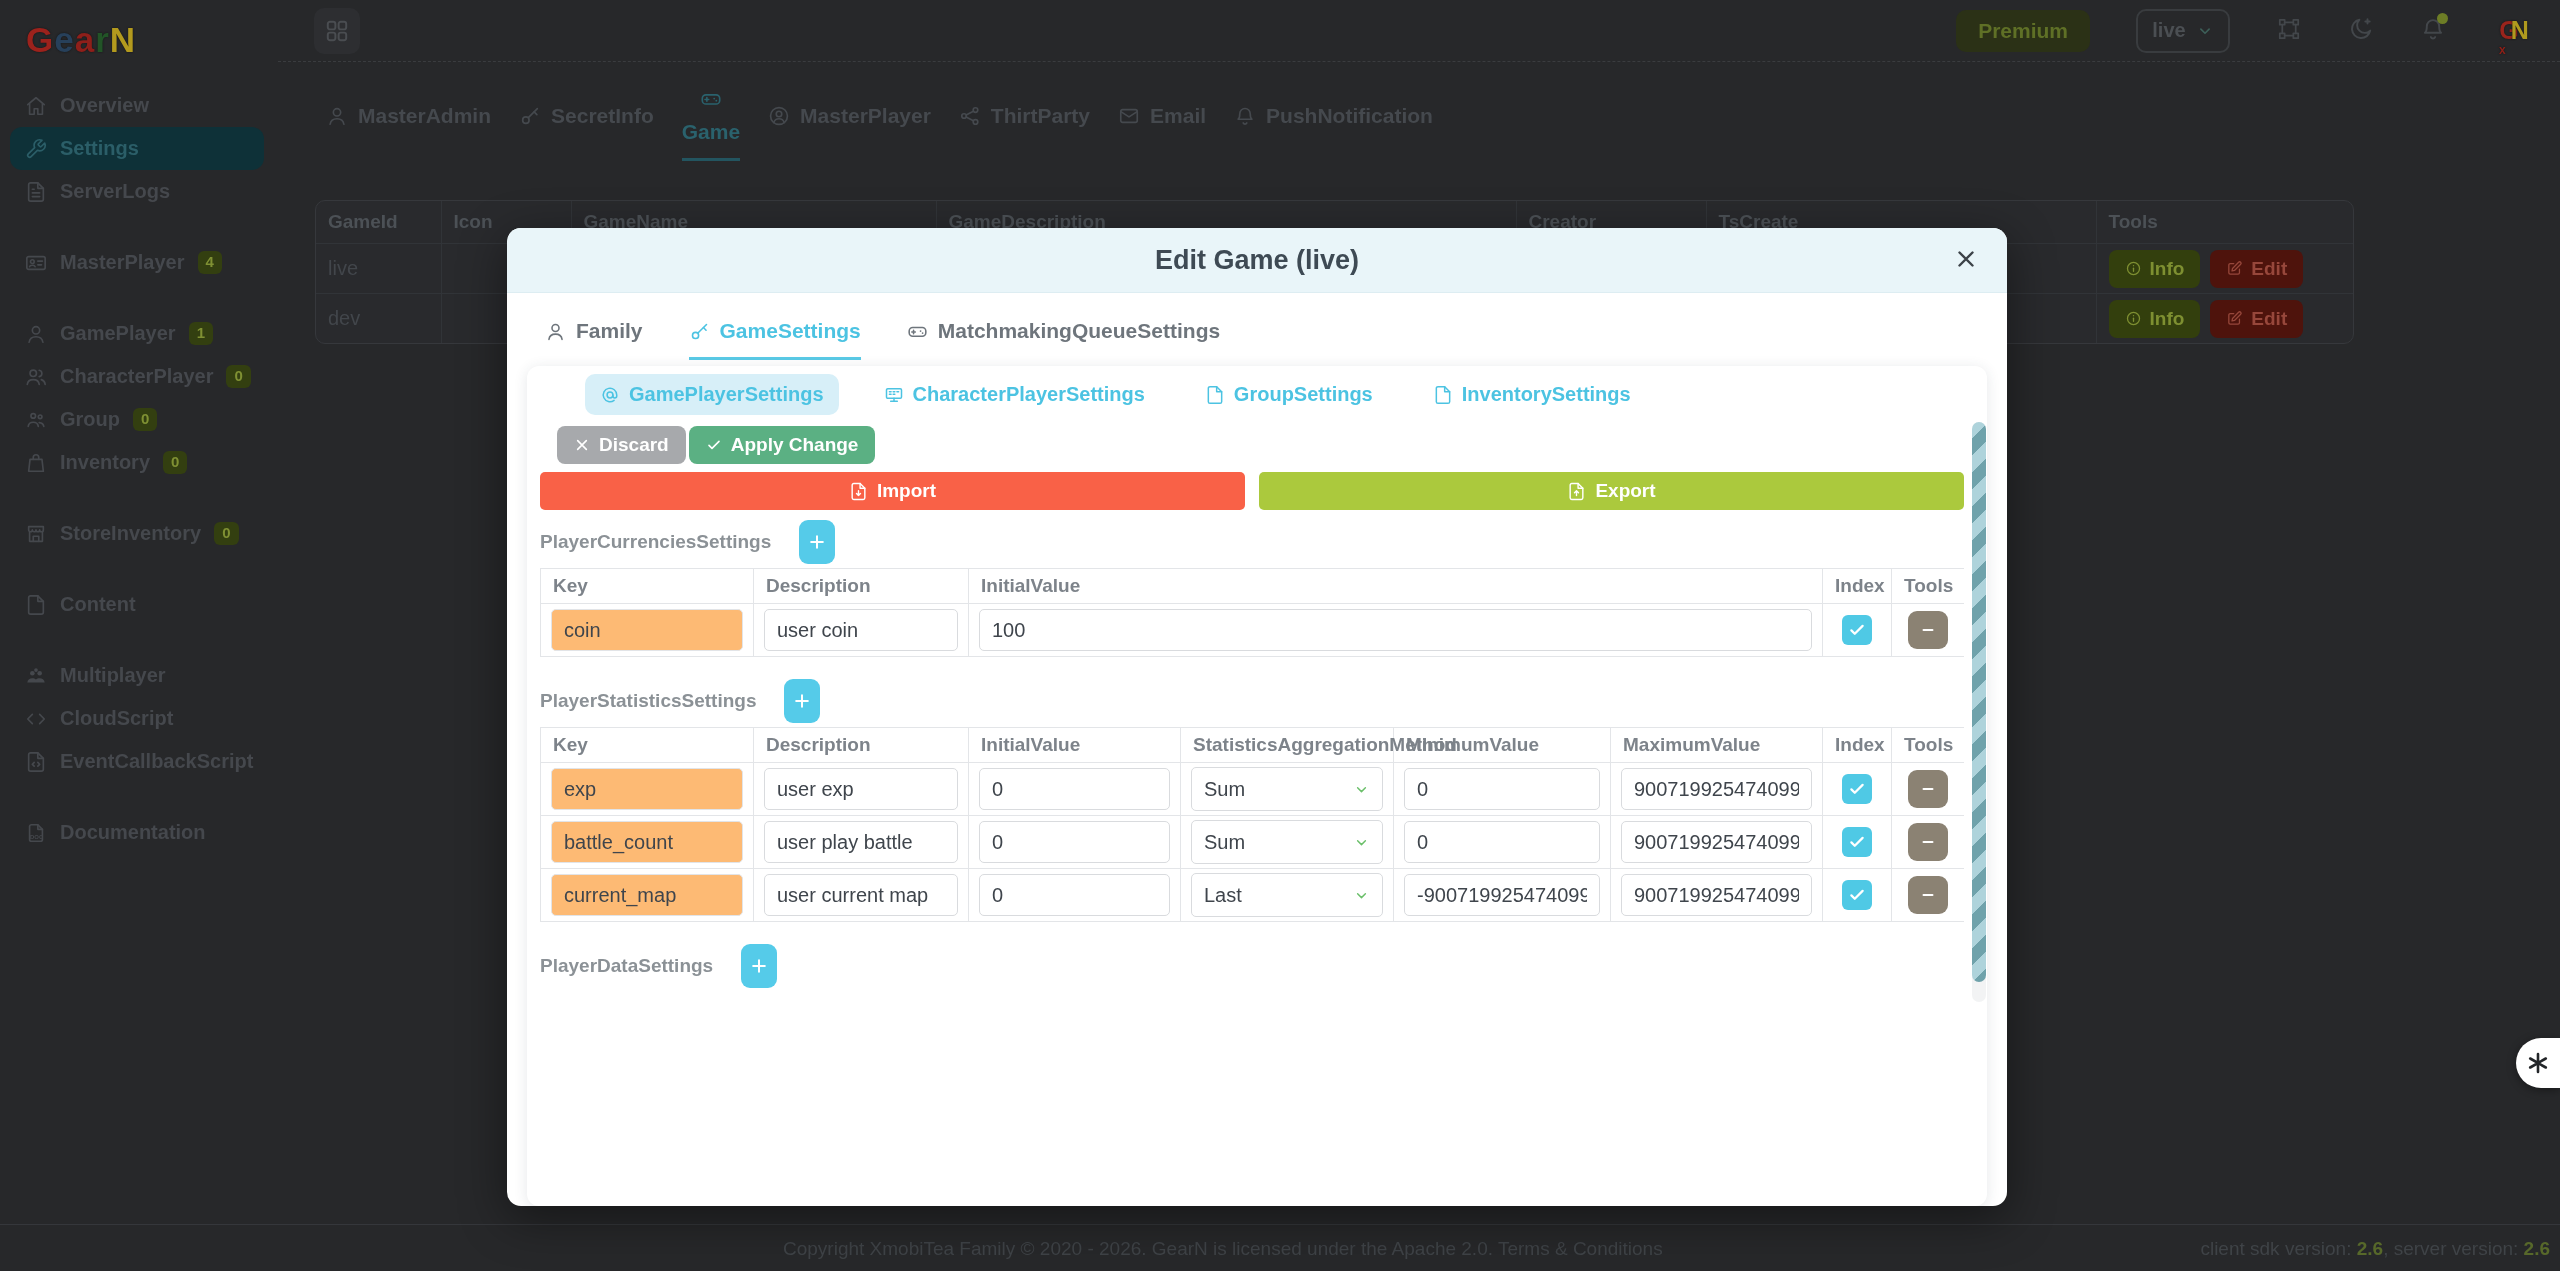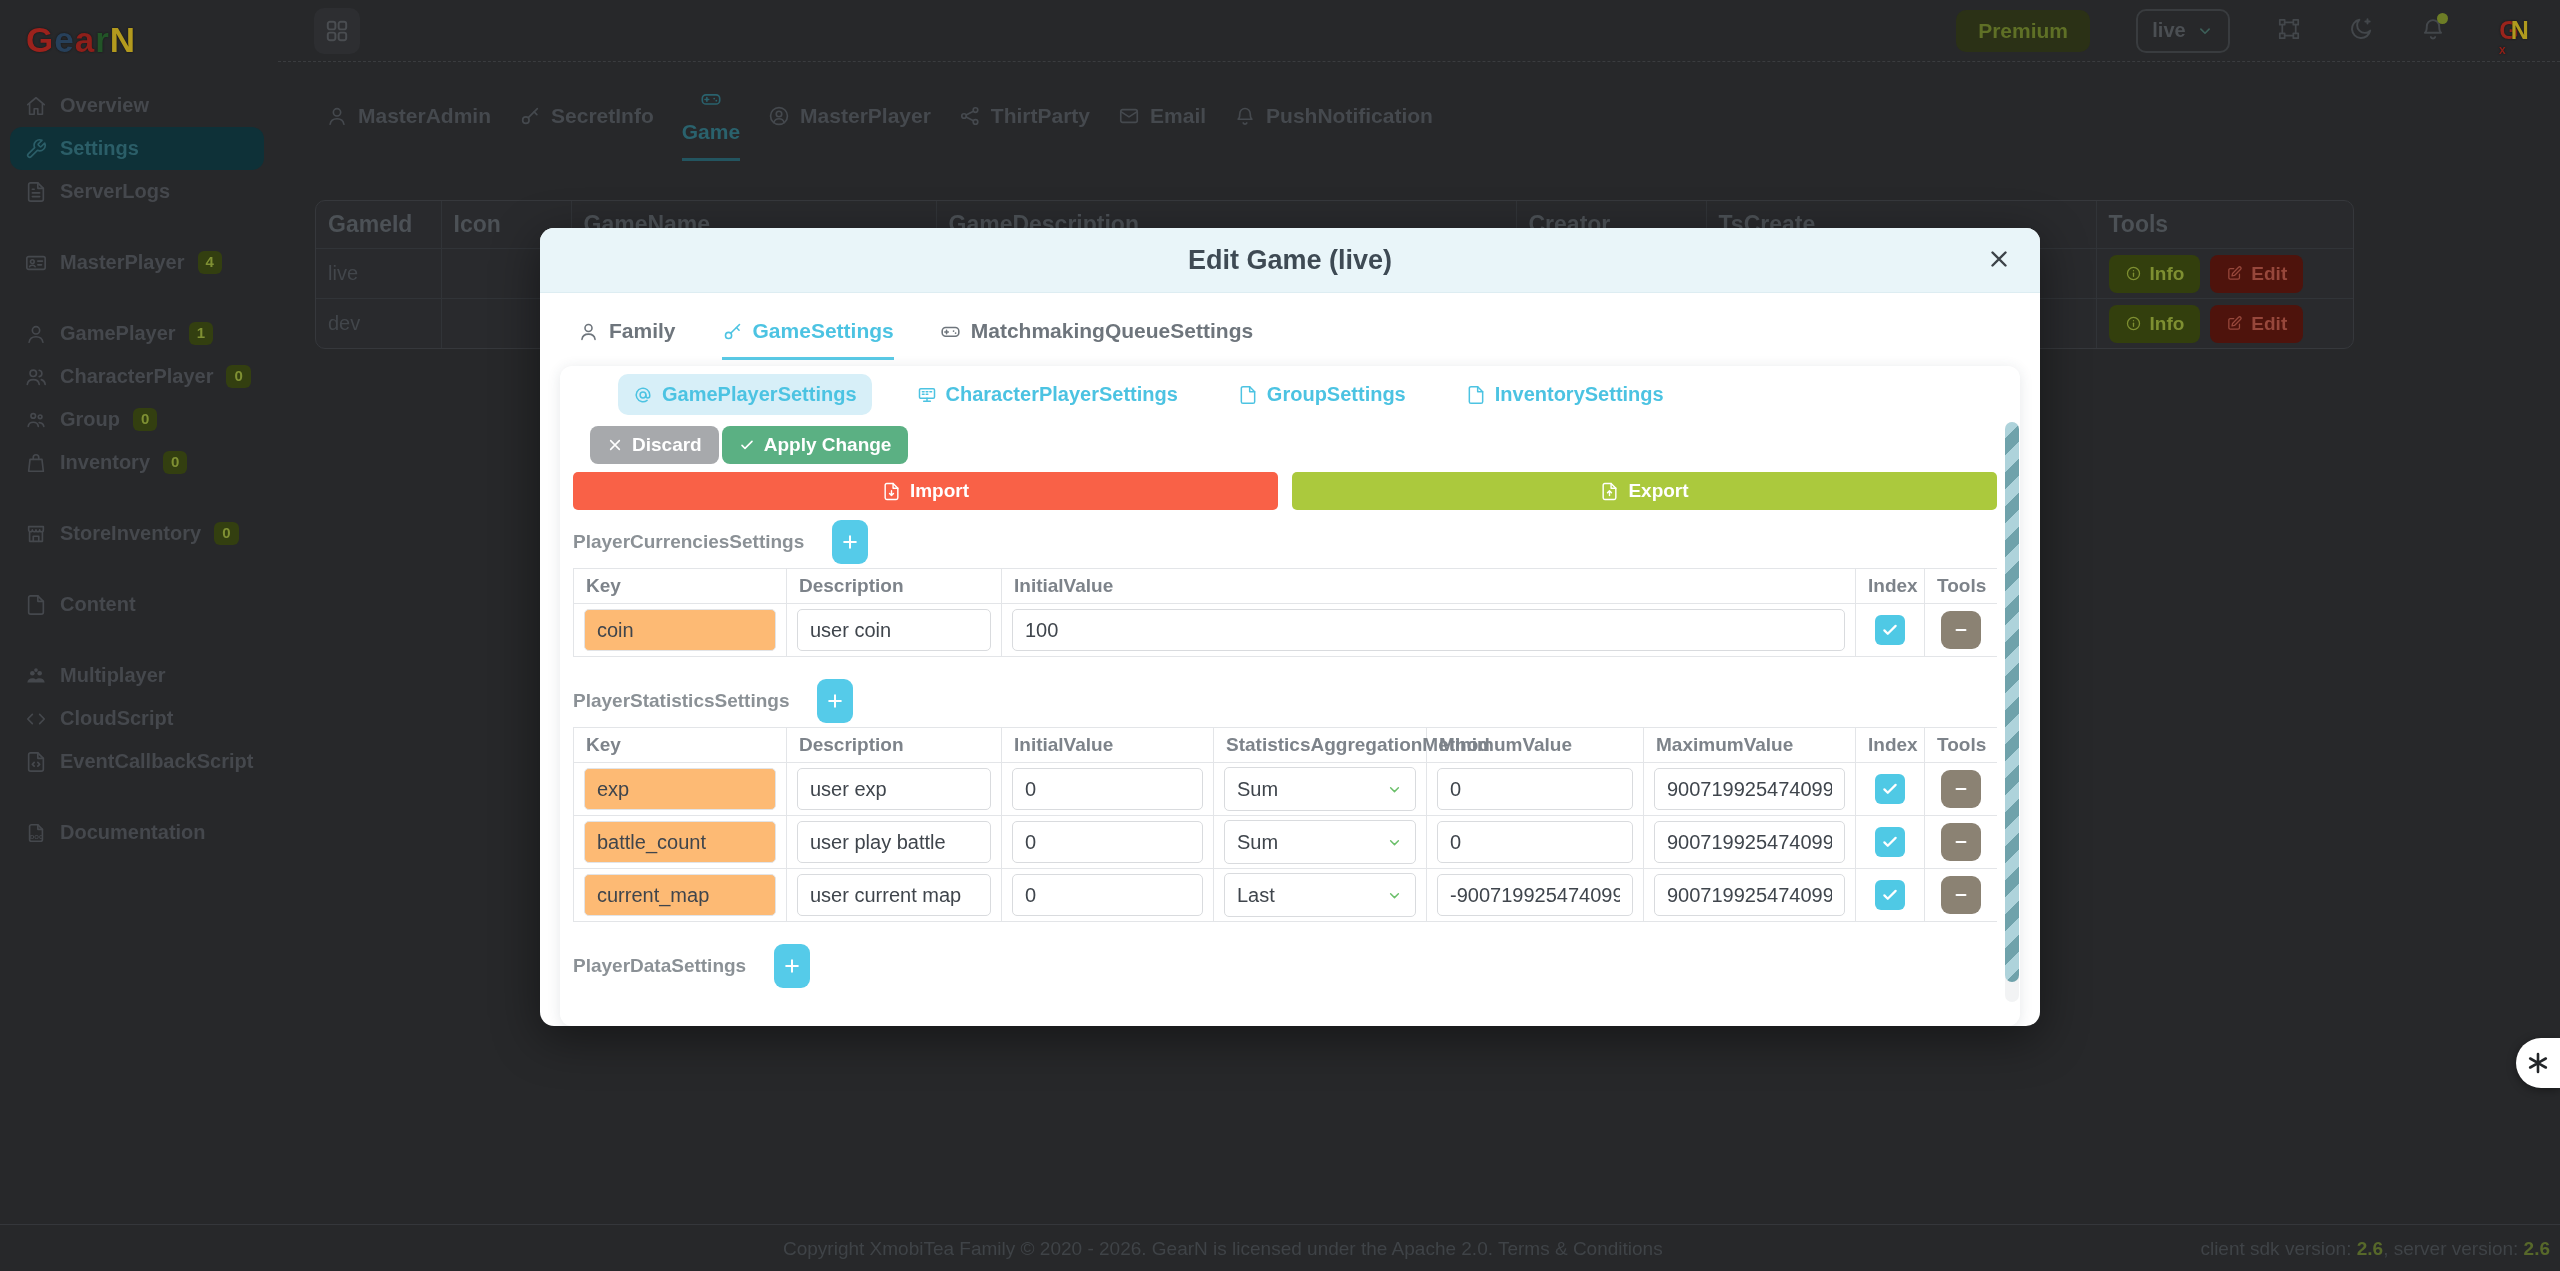--- a/index.html
+++ b/index.html
@@ -44,39 +44,39 @@
 
   
   #main-tabs{position:absolute;left:326px;top:88px;display:flex;gap:28px;align-items:center;
              font-size:21px;font-weight:700;color:#45494e;}
   .tab{display:flex;align-items:center;gap:10px;padding-bottom:14px;cursor:pointer;}
   .tab.active{color:#2a626d;border-bottom:3px solid #235560;margin-bottom:-3px;flex-direction:column;}
   .games-card{position:absolute;left:315px;top:200px;width:2037px;border:1px solid #36383c;
               border-radius:10px;overflow:hidden;background:#292a2d;}
   .g-table{width:100%;border-collapse:collapse;table-layout:fixed;}
   .g-table th{border:1px solid #313438;border-top:none;text-align:left;padding:10px 12px;
-              font-size:23px;color:#4c5156;}
+              font-size:19px;color:#4c5156;}
   .g-table th:first-child,.g-table td:first-child{border-left:none;}
   .g-table th:last-child,.g-table td:last-child{border-right:none;}
   .g-table td{border:1px solid #313438;height:49px;padding:0 12px;color:#42464b;font-size:20px;}
   .g-table tr:last-child td{border-bottom:none;}
   .row-tools{display:flex;gap:10px;}
   .btn-info,.btn-edit{display:inline-flex;align-items:center;gap:8px;border:none;cursor:pointer;
                       padding:8px 16px;border-radius:8px;font-size:19px;font-weight:700;}
   .btn-info{background:#333f0d;color:#7e8f31;}
   .btn-edit{background:#4e130c;color:#97473b;}
 
   
   .footer{position:absolute;left:0;right:0;bottom:0;height:46px;border-top:1px solid #35373b;}
   .copyright{position:absolute;left:783px;top:13px;font-size:19px;color:#3f4347;}
   .versions{position:absolute;right:10px;top:13px;font-size:19px;color:#3f4347;}
   .versions .vnum{color:#57682a;font-weight:700;}
 
   
-  .modal{position:absolute;left:540px;top:228px;width:1500px;height:798px;background:#fff;
+  .modal{position:absolute;left:507px;top:228px;width:1500px;height:978px;background:#fff;
          border-radius:14px;box-shadow:0 12px 48px rgba(0,0,0,.45);overflow:hidden;}
   .m-head{height:64px;background:#e9f5f9;border-bottom:1px solid #ddedf2;position:relative;
           display:flex;align-items:center;justify-content:center;}
   .m-title{font-size:27px;font-weight:800;color:#3e4a54;}
   .m-close{position:absolute;right:24px;top:15px;width:34px;height:34px;border:none;background:none;
            color:#3c4248;cursor:pointer;padding:4px;}
   #modal-tabs{display:flex;gap:46px;padding:26px 0 0 38px;align-items:flex-start;
               font-size:21px;font-weight:700;color:#6e757c;}
   .m-tab{display:flex;align-items:center;gap:10px;padding-bottom:14px;cursor:pointer;}
   .m-tab.active{color:#4cc3e2;border-bottom:3px solid #5acae6;margin-bottom:-3px;}

